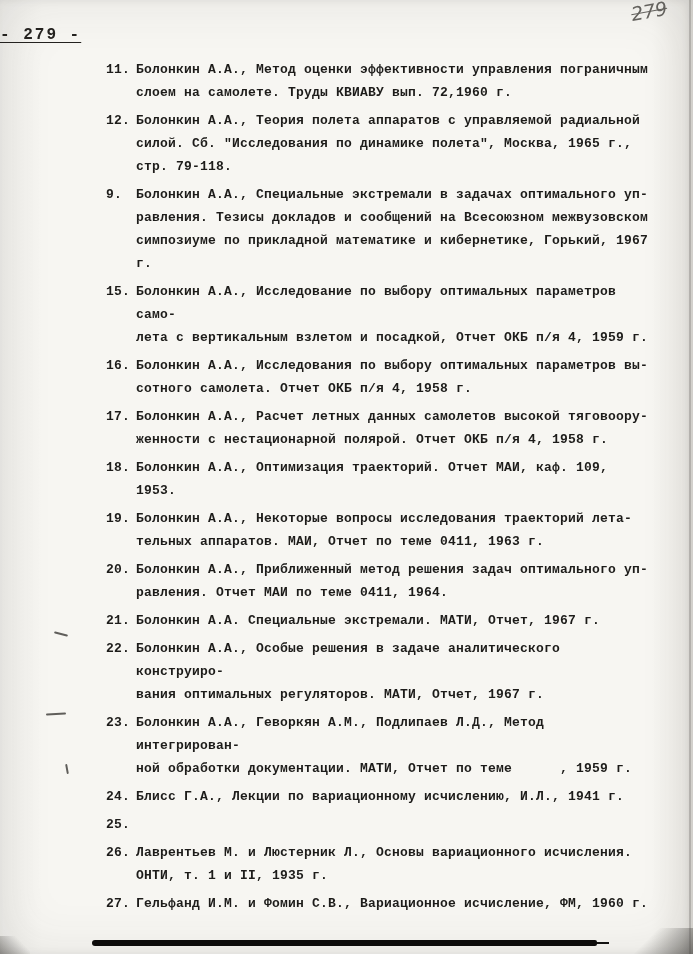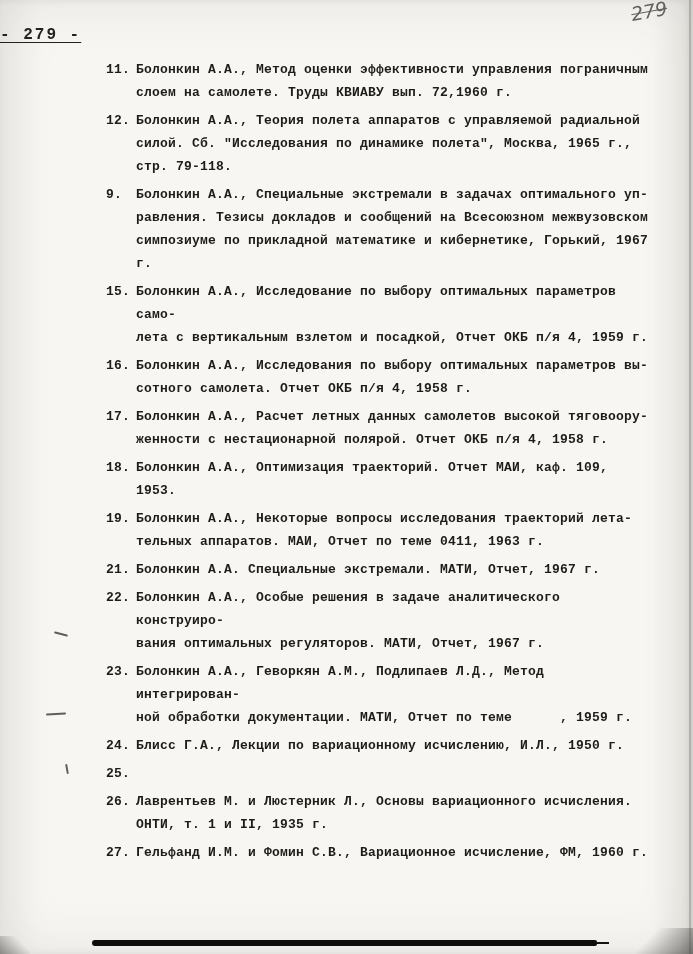--- a/index.html
+++ b/index.html
@@ -130,36 +130,41 @@
       <div class="item">
         <span class="num">18.</span>
         <span class="txt">Болонкин А.А., Оптимизация траекторий. Отчет МАИ, каф. 109, 1953.</span>
       </div>
       <div class="item">
         <span class="num">19.</span>
         <span class="txt">Болонкин А.А., Некоторые вопросы исследования траекторий лета-
 тельных аппаратов. МАИ, Отчет по теме 0411, 1963 г.</span>
       </div>
       <div class="item">
+        <span class="num">20.</span>
+        <span class="txt">Болонкин А.А., Приближенный метод решения задач оптимального уп-
+равления. Отчет МАИ по теме 0411, 1964.</span>
+      </div>
+      <div class="item">
         <span class="num">21.</span>
         <span class="txt">Болонкин А.А. Специальные экстремали. МАТИ, Отчет, 1967 г.</span>
       </div>
       <div class="item">
         <span class="num">22.</span>
         <span class="txt">Болонкин А.А., Особые решения в задаче аналитического конструиро-
 вания оптимальных регуляторов. МАТИ, Отчет, 1967 г.</span>
       </div>
       <div class="item">
         <span class="num">23.</span>
         <span class="txt">Болонкин А.А., Геворкян А.М., Подлипаев Л.Д., Метод интегрирован-
 ной обработки документации. МАТИ, Отчет по теме      , 1959 г.</span>
       </div>
       <div class="item">
         <span class="num">24.</span>
-        <span class="txt">Блисс Г.А., Лекции по вариационному исчислению, И.Л., 1950 г.</span>
+        <span class="txt">Блисс Г.А., Лекции по вариационному исчислению, И.Л., 1941 г.</span>
       </div>
       <div class="item">
         <span class="num">25.</span>
       </div>
       <div class="item">
         <span class="num">26.</span>
         <span class="txt">Лаврентьев М. и Люстерник Л., Основы вариационного исчисления.
 ОНТИ, т. 1 и II, 1935 г.</span>
       </div>
       <div class="item">

